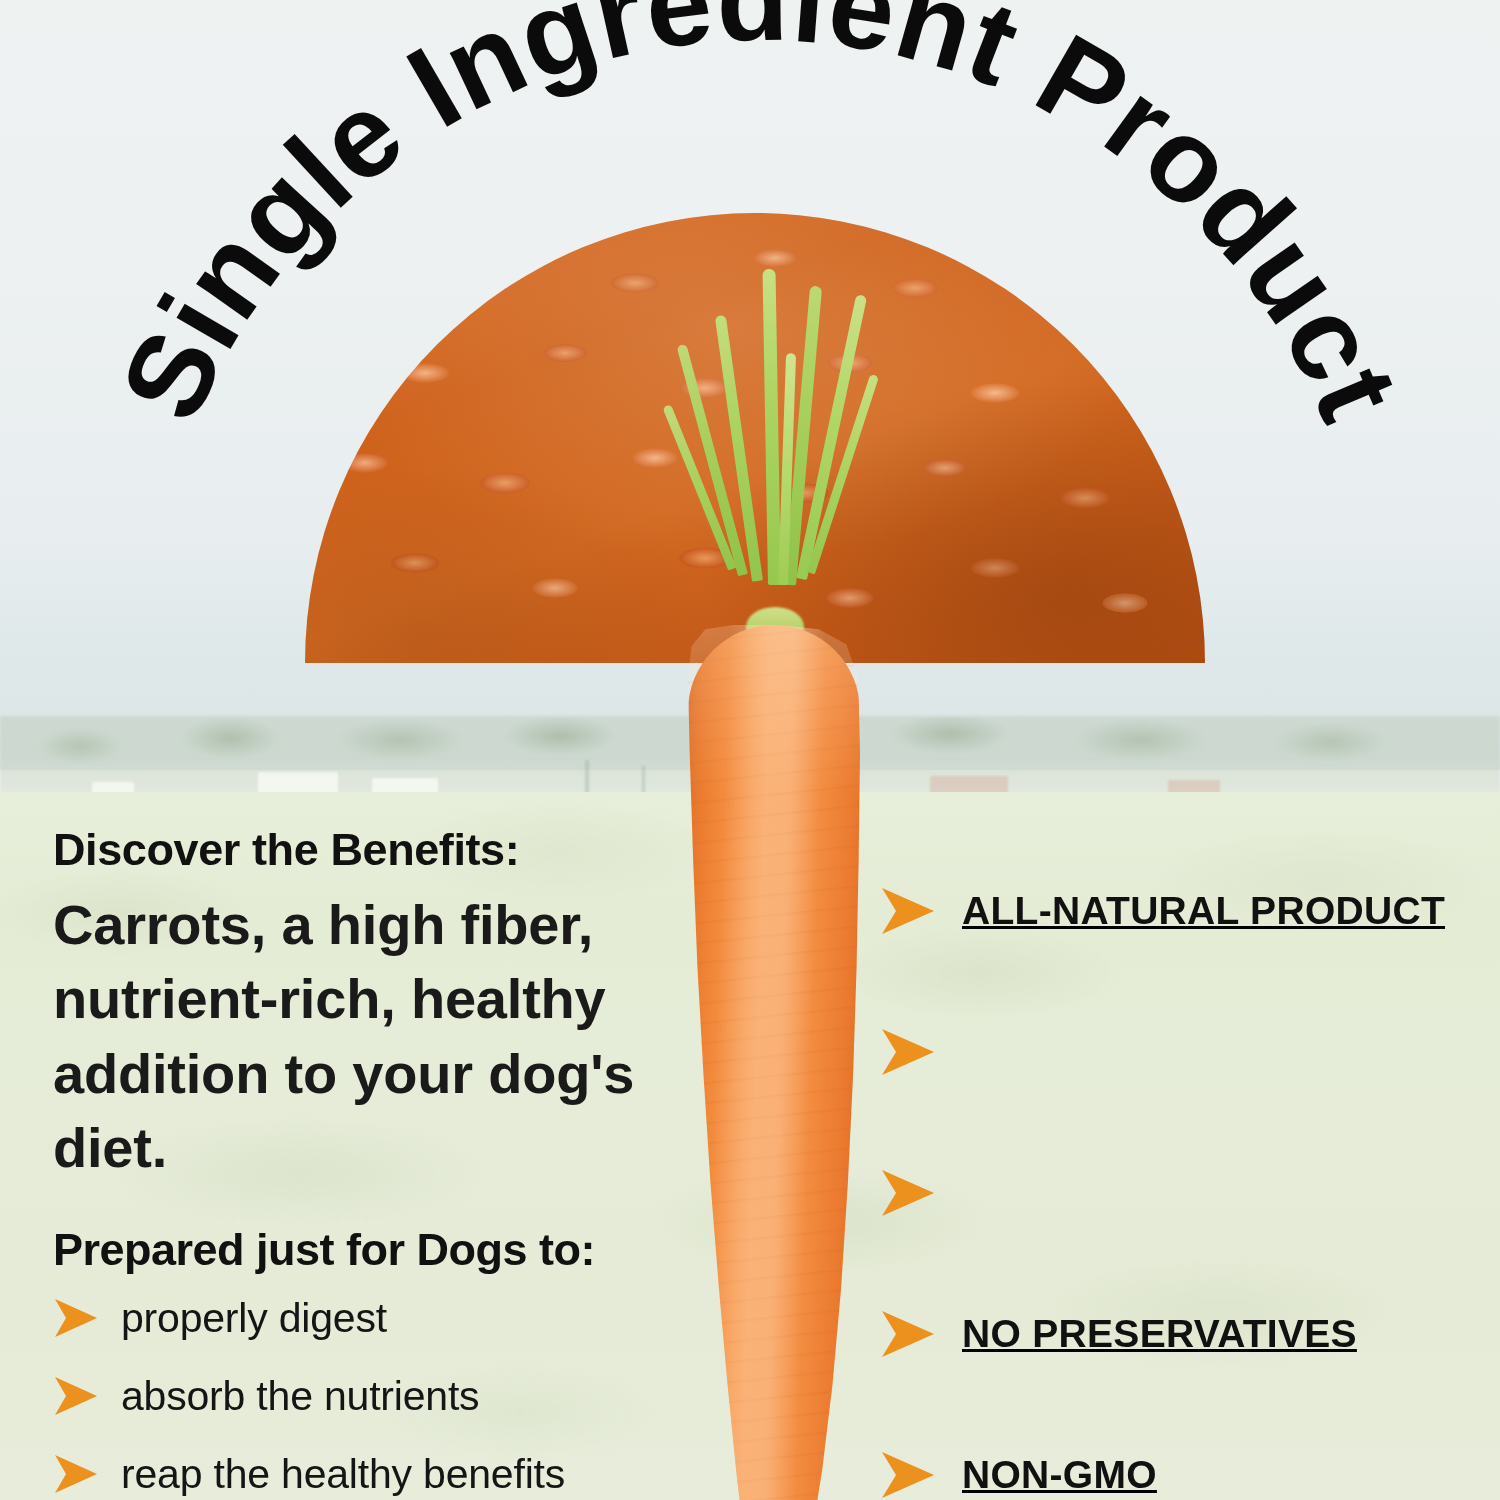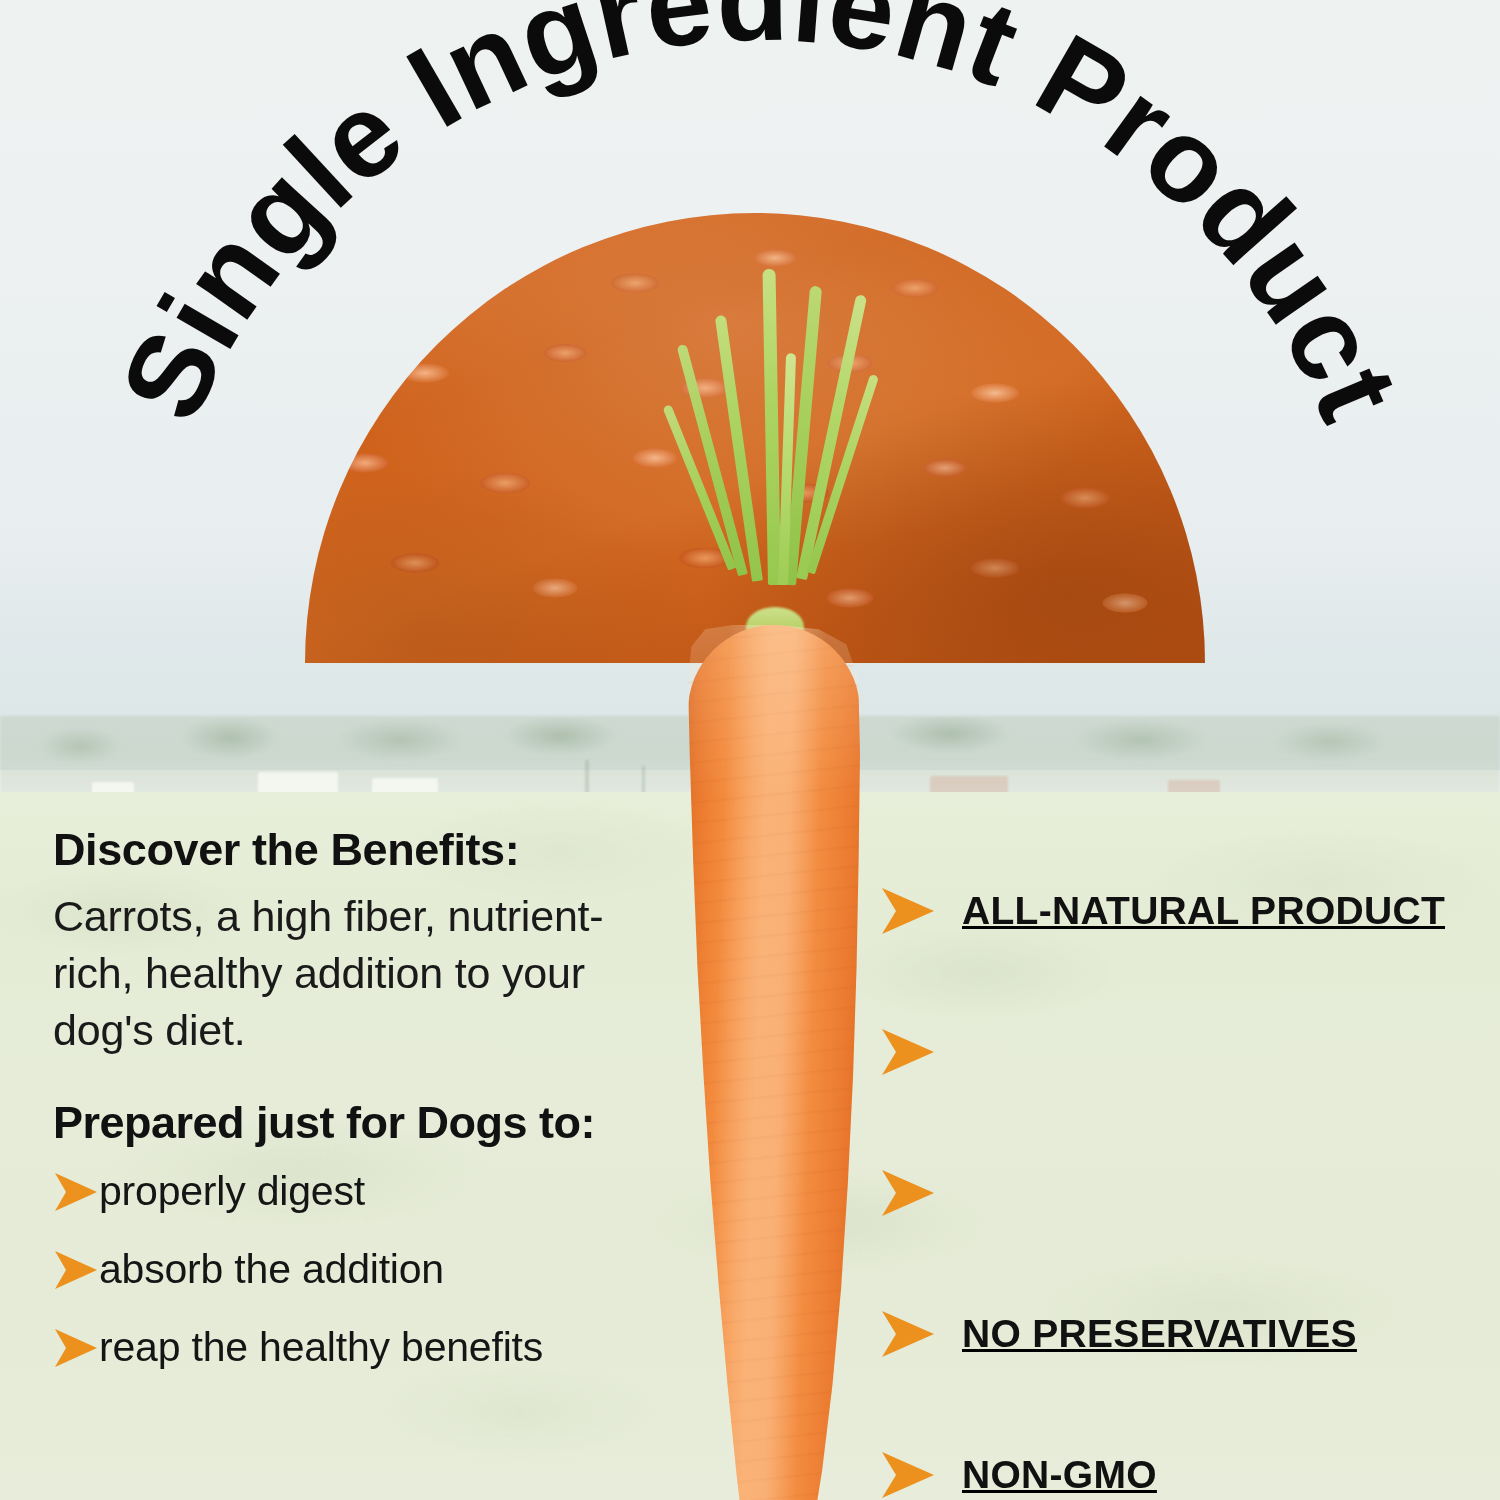--- a/index.html
+++ b/index.html
@@ -164,30 +164,30 @@
     font-weight:700;font-size:118px;fill:#0b0b0b;letter-spacing:1px;
   }
 
   
   .left-col{position:absolute;left:53px;top:826px;width:620px;}
   .head{
     font-size:45px;font-weight:700;color:#111;letter-spacing:-.4px;
     line-height:1.06;margin:0 0 14px 0;
   }
   .para{
-    font-size:43px;font-weight:400;color:#1a1a1a;line-height:1.33;
+    font-size:56px;font-weight:700;color:#1a1a1a;line-height:1.33;
     margin:0;letter-spacing:-.2px;
   }
   .head2{
     font-size:45px;font-weight:700;color:#111;letter-spacing:-.5px;
     line-height:1.06;margin:0 0 6px 0;
   }
   .lbullets{margin:0;padding:0;list-style:none;}
   .lbullets li{
-    display:flex;align-items:center;height:78px;
+    display:flex;align-items:center;gap:22px;height:78px;
   }
   .lbullets .txt{
     font-size:41px;font-weight:400;color:#151515;letter-spacing:-.2px;
   }
 
   
   .right-col{position:absolute;left:880px;top:840px;width:600px;}
   .rbullets{margin:0;padding:0;list-style:none;}
   .rbullets li{
     display:flex;align-items:center;gap:26px;height:141px;text-decoration:underline;
@@ -267,21 +267,21 @@
         <li>
           <svg class="arrow sm" viewBox="0 0 46 42">
             <path d="M2 2 L44 21 L2 40 L13 21 Z" fill="#ec911e"></path>
           </svg>
           <span class="txt">properly digest</span>
         </li>
         <li>
           <svg class="arrow sm" viewBox="0 0 46 42">
             <path d="M2 2 L44 21 L2 40 L13 21 Z" fill="#ec911e"></path>
           </svg>
-          <span class="txt">absorb the addition</span>
+          <span class="txt">absorb the nutrients</span>
         </li>
         <li>
           <svg class="arrow sm" viewBox="0 0 46 42">
             <path d="M2 2 L44 21 L2 40 L13 21 Z" fill="#ec911e"></path>
           </svg>
           <span class="txt">reap the healthy benefits</span>
         </li>
       </ul>
     </div>
   </div>

